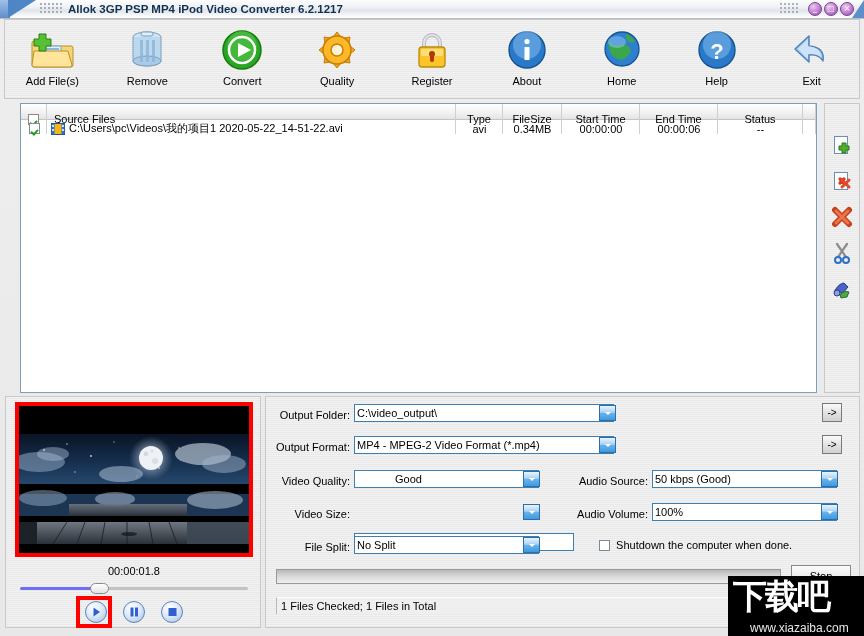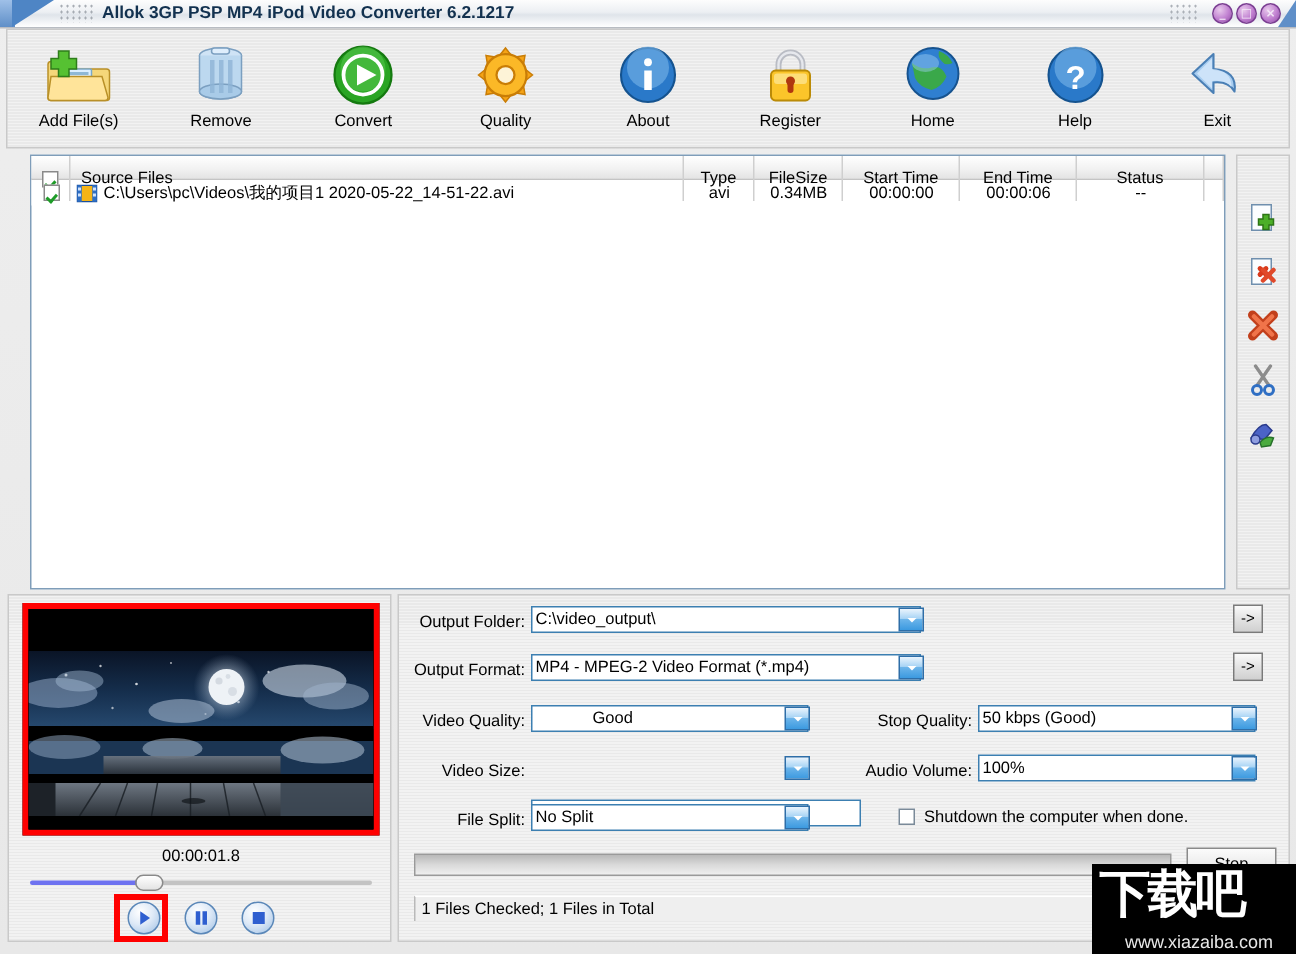--- a/index.html
+++ b/index.html
@@ -308,42 +308,42 @@
           </g>
           <circle cx="22" cy="22" r="14" fill="#fbb827" stroke="#c97d06" stroke-width="1.5"></circle>
           <circle cx="22" cy="22" r="6" fill="#fdf3d7" stroke="#c97d06" stroke-width="1.5"></circle>
         </svg>
       </div>
       <div class="lbl">Quality</div>
     </div>
 
     <div class="tbtn">
       <div class="ic">
-        <svg width="44" height="44" viewBox="0 0 44 44">
-          <circle cx="22" cy="22" r="18" fill="#2a79c9" stroke="#15538f" stroke-width="1.4"></circle>
-          <circle cx="22" cy="17" r="14" fill="#79b6ea" opacity=".6"></circle>
-          <circle cx="22" cy="13.5" r="2.6" fill="#ffffff"></circle>
-          <path d="M19.5 19 h5 v13 h-5z" fill="#ffffff"></path>
-        </svg>
-      </div>
-      <div class="lbl">About</div>
-    </div>
-
-    <div class="tbtn">
-      <div class="ic">
         <svg width="40" height="44" viewBox="0 0 40 44">
           <path d="M12 20 v-5 a8 8 0 0 1 16 0 v5" fill="none" stroke="#b9bcc4" stroke-width="4"></path>
           <path d="M12 20 v-5 a8 8 0 0 1 16 0 v5" fill="none" stroke="#e6e8ed" stroke-width="1.6"></path>
           <rect x="7" y="19" width="26" height="20" rx="3" fill="#fbc52a" stroke="#bb8b07" stroke-width="1.3"></rect>
           <rect x="9" y="21" width="22" height="7" rx="2" fill="#fde287" opacity=".85"></rect>
           <rect x="18" y="25" width="4" height="9" rx="2" fill="#b0370e"></rect>
           <circle cx="20" cy="26" r="3" fill="#b0370e"></circle>
         </svg>
       </div>
       <div class="lbl">Register</div>
+    </div>
+
+    <div class="tbtn">
+      <div class="ic">
+        <svg width="44" height="44" viewBox="0 0 44 44">
+          <circle cx="22" cy="22" r="18" fill="#2a79c9" stroke="#15538f" stroke-width="1.4"></circle>
+          <circle cx="22" cy="17" r="14" fill="#79b6ea" opacity=".6"></circle>
+          <circle cx="22" cy="13.5" r="2.6" fill="#ffffff"></circle>
+          <path d="M19.5 19 h5 v13 h-5z" fill="#ffffff"></path>
+        </svg>
+      </div>
+      <div class="lbl">About</div>
     </div>
 
     <div class="tbtn">
       <div class="ic">
         <svg width="44" height="44" viewBox="0 0 44 44">
           <circle cx="22" cy="21" r="17" fill="#2f7fd0" stroke="#17538f" stroke-width="1.3"></circle>
           <path d="M8 14 q6 5 13 3 t10 6 q-3 7 -10 9 q-8 -2 -11 -8z" fill="#3aa84a"></path>
           <path d="M26 6 q6 2 9 8 q-5 2 -7 -1 q-3 -3 -2 -7z" fill="#3aa84a"></path>
           <ellipse cx="17" cy="14" rx="9" ry="6" fill="#9fd0f5" opacity=".45"></ellipse>
         </svg>
@@ -565,21 +565,21 @@
     <div style="position:absolute;left:257px;top:74px;" class="ddbtn"></div>
 
     <div class="fld lab" style="left:6px;top:110px;width:78px;">Video Size:</div>
     <div class="txtin" style="position:absolute;left:88px;top:106px;width:220px;margin-top:30px;">Keep Original Size</div>
     <div style="position:absolute;left:257px;top:107px;" class="ddbtn"></div>
 
     <div class="fld lab" style="left:6px;top:143px;width:78px;">File Split:</div>
     <div class="txtin" style="position:absolute;left:88px;top:139px;width:185px;">No Split</div>
     <div style="position:absolute;left:257px;top:140px;" class="ddbtn"></div>
 
-    <div class="fld lab" style="left:300px;top:77px;width:82px;">Stop Quality:</div>
+    <div class="fld lab" style="left:300px;top:77px;width:82px;">Audio Source:</div>
     <div class="txtin" style="position:absolute;left:386px;top:73px;width:185px;">50  kbps (Good)</div>
     <div style="position:absolute;left:555px;top:74px;" class="ddbtn"></div>
 
     <div class="fld lab" style="left:300px;top:110px;width:82px;">Audio Volume:</div>
     <div class="txtin" style="position:absolute;left:386px;top:106px;width:185px;">100%</div>
     <div style="position:absolute;left:555px;top:107px;" class="ddbtn"></div>
 
     <div class="fld" style="left:333px;top:142px;">
       <span class="cbox"></span>
       <span style="margin-left:3px;">Shutdown the computer when done.</span>

